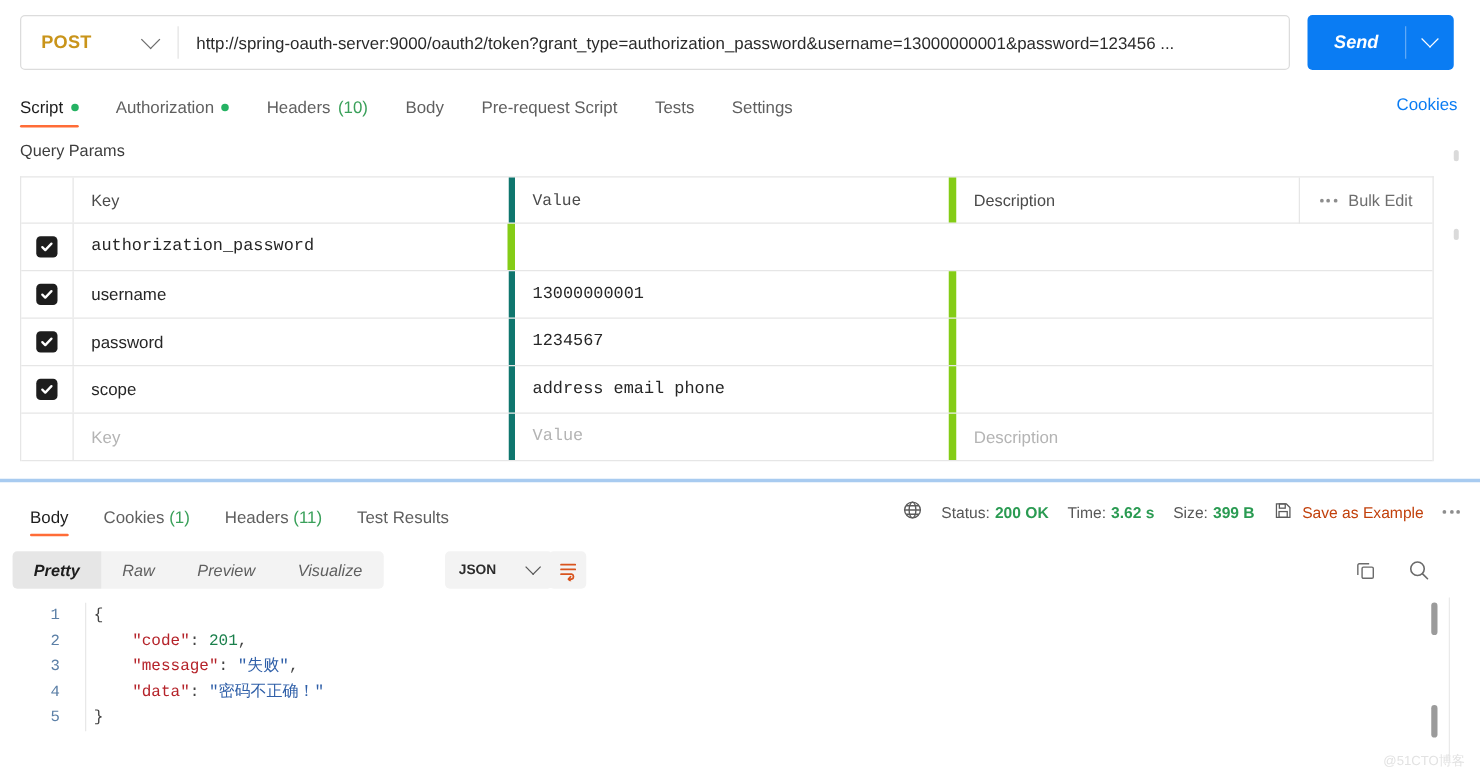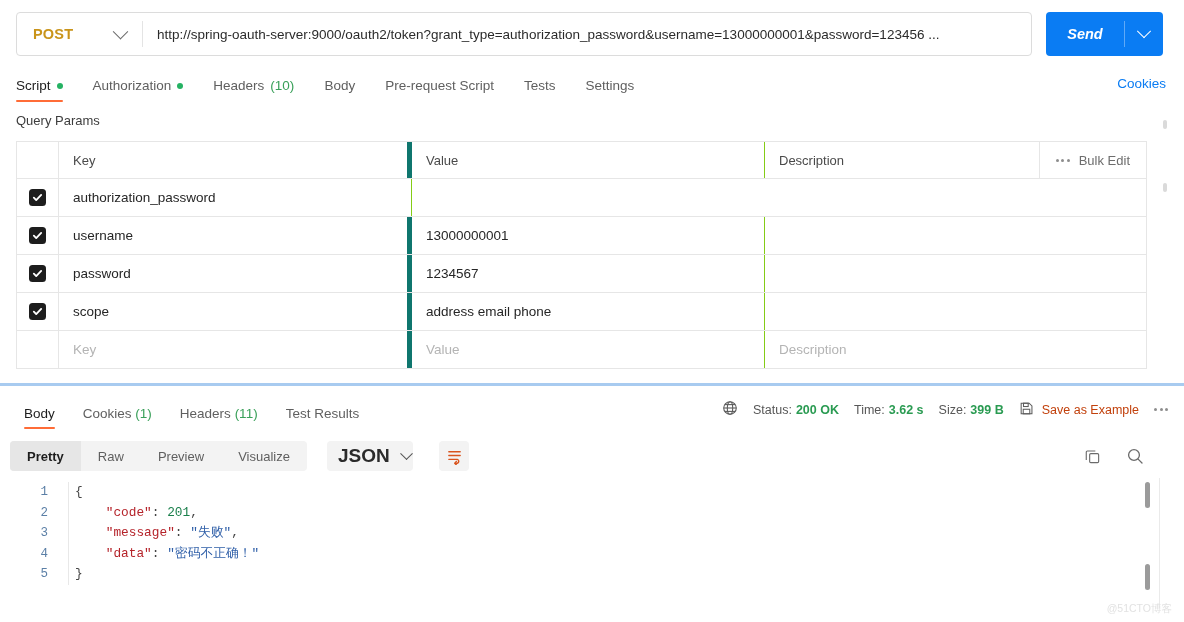--- a/index.html
+++ b/index.html
@@ -137,21 +137,21 @@
     position: absolute; left: 16px; top: 141px;
     width: 1131px;
     border: 1px solid #e6e6e6;
     border-bottom: none;
     background: #fff;
   }
   .prow { display: flex; height: 38px; border-bottom: 1px solid #e6e6e6; }
   .prow.head { height: 37px; }
   .c-chk { width: 42px; flex: none; display: flex; align-items: center; justify-content: center; border-right: 1px solid #e6e6e6; }
   .c-key { width: 353px; flex: none; display: flex; align-items: center; padding: 0 14px; border-right: 5px solid #0f766e; }
-  .c-val { width: 353px; flex: none; display: flex; align-items: center; padding: 0 14px; border-right: 1px solid #84cc16; }
+  .c-val { width: 353px; flex: none; display: flex; align-items: center; padding: 0 14px; border-right: 6px solid #84cc16; font-family: Liberation Mono, monospace; }
   .c-desc { flex: 1; display: flex; align-items: center; padding: 0 14px; }
   .prow.head .c-key, .prow.head .c-val, .prow.head .c-desc {
     font-size: 13px; color: #4a4a4a;
   }
   .cell-txt { font-size: 13.5px; color: #262626; }
   .cell-ph { font-size: 13.5px; color: #b4b4b4; }
   .bulk {
     position: absolute; right: 0; top: 0;
     height: 37px; display: flex; align-items: center; gap: 9px;
     padding: 0 16px;
@@ -210,30 +210,30 @@
   .mval { color: #2a9b52; font-weight: bold; }
   .mlab { color: #575757; }
   .save-ex { display: flex; align-items: center; gap: 8px; color: #c2410c; cursor: pointer; white-space: nowrap; }
   .seg {
     position: absolute; left: 10px; top: 55px;
     display: flex; background: #f3f3f3; border-radius: 4px; height: 30px;
     overflow: hidden;
   }
   .seg div {
     display: flex; align-items: center; justify-content: center;
-    padding: 0 17px; font-size: 13px; color: #5f5f5f; cursor: pointer;
+    padding: 0 17px; font-size: 13px; color: #5f5f5f; cursor: pointer; font-style: italic;
   }
   .seg div.on { background: #e6e6e6; color: #1d1d1d; font-weight: bold; }
   .jsonsel {
-    position: absolute; left: 327px; top: 55px;
+    position: absolute; left: 356px; top: 55px;
     display: flex; align-items: center; justify-content: space-between;
     gap: 12px;
     width: 86px; height: 30px; padding: 0 11px;
     background: #f3f3f3; border-radius: 4px;
-    font-size: 19px; color: #2b2b2b; font-weight: bold; cursor: pointer;
+    font-size: 11px; color: #2b2b2b; font-weight: bold; cursor: pointer;
   }
   .jsonsel .chev { width: 9px; height: 9px; border-color: #555; border-width: 1.5px; }
   .wrapbtn {
     position: absolute; left: 439px; top: 55px;
     width: 30px; height: 30px;
     background: #f3f3f3; border-radius: 4px;
     display: flex; align-items: center; justify-content: center;
     cursor: pointer;
   }
   .right-ico {

